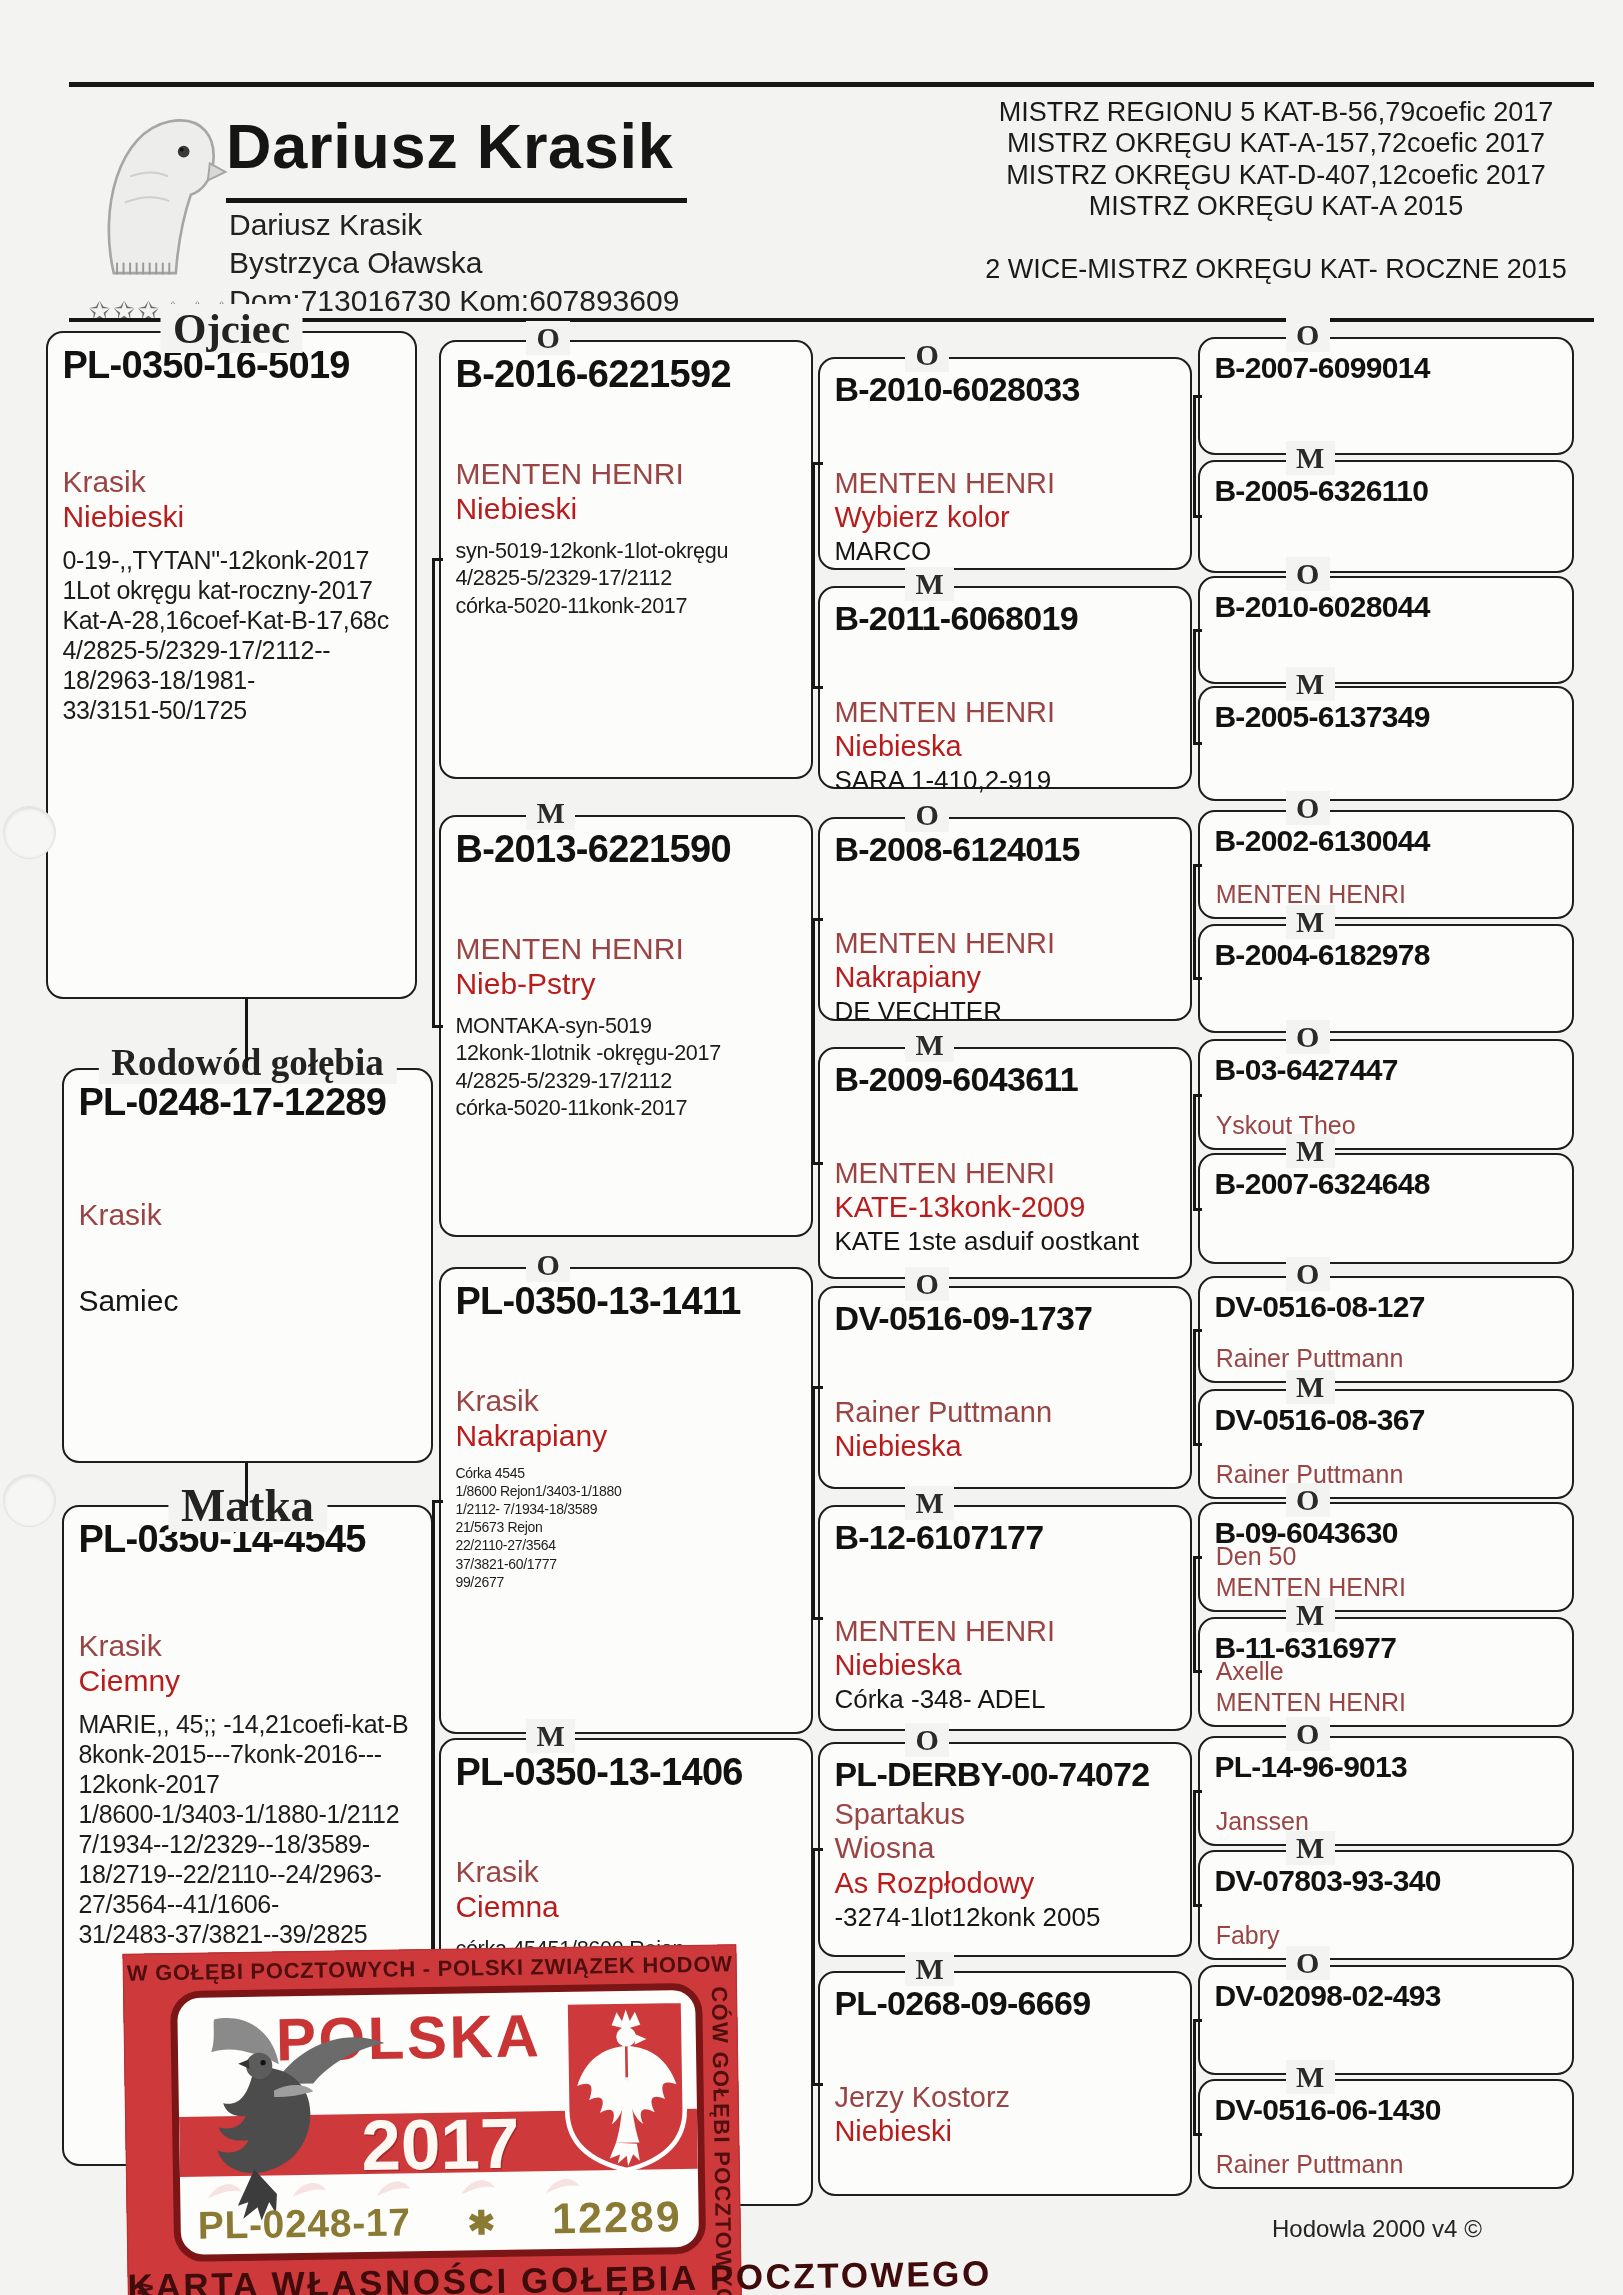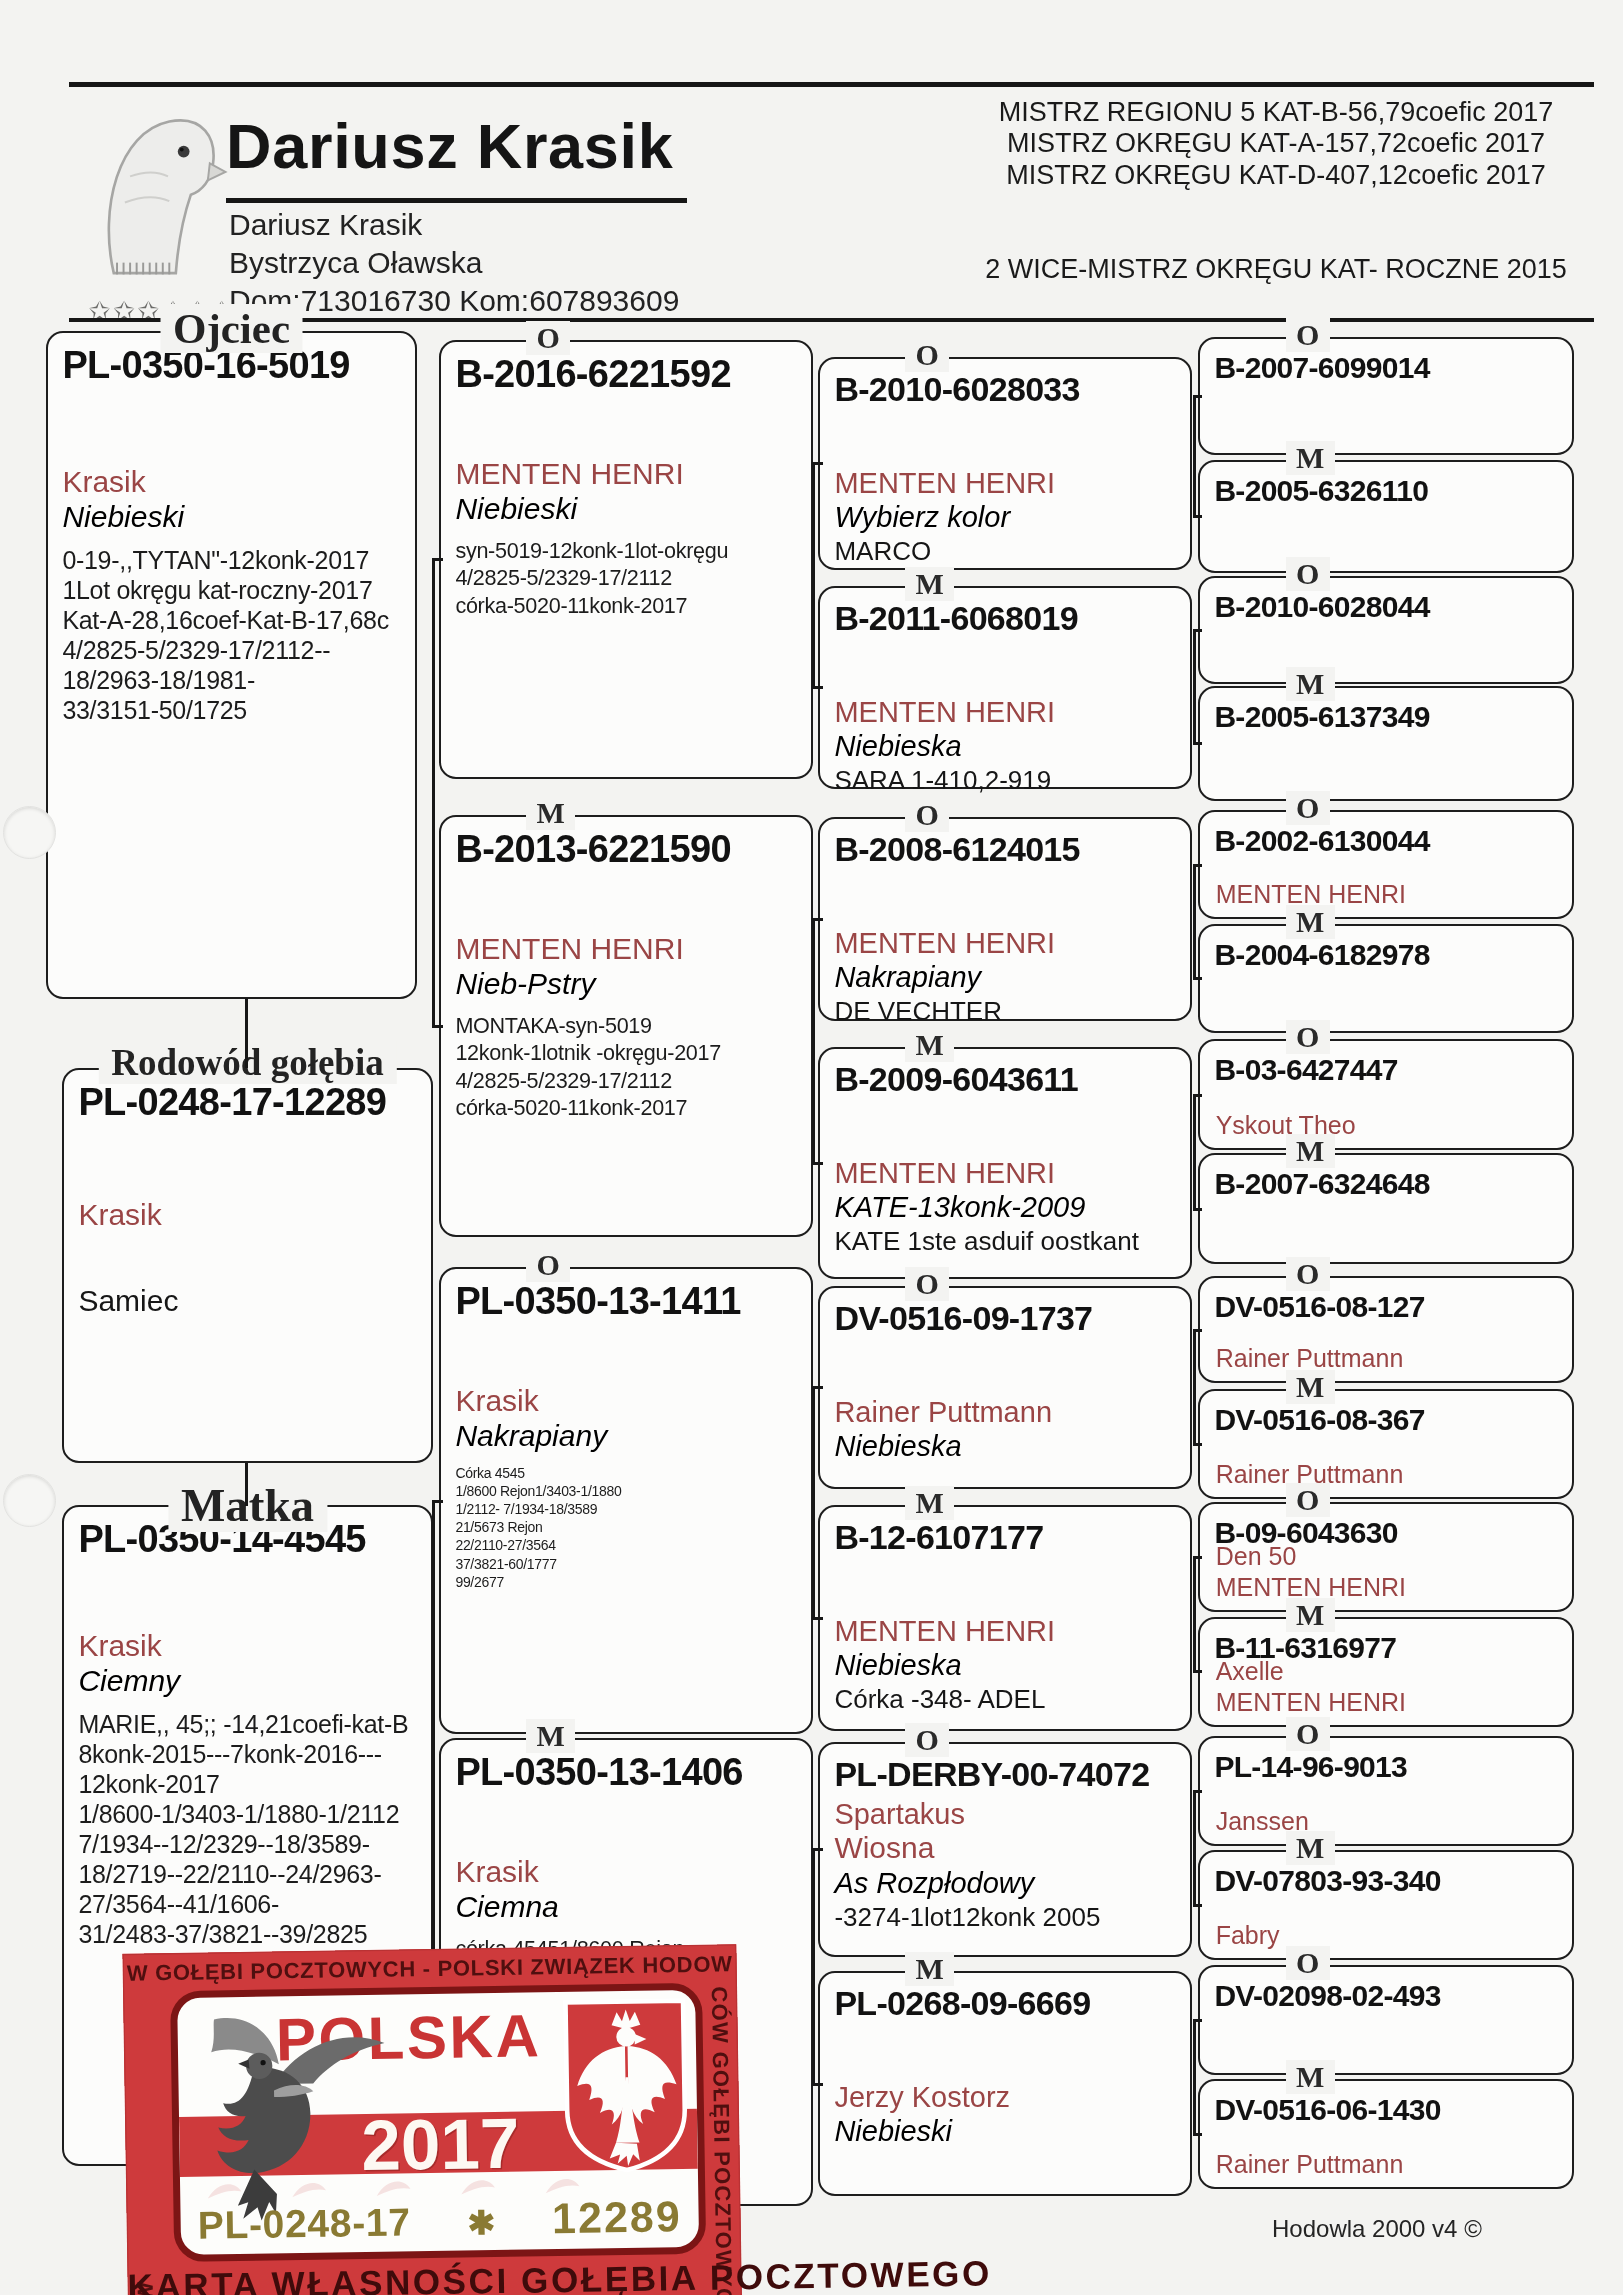--- a/index.html
+++ b/index.html
@@ -24,21 +24,21 @@
   .pbox{position:absolute;background:#fcfcfb;border:2.6px solid #1d1d1d;border-radius:17px;
         padding:13px 14.4px;box-sizing:border-box;}
   .boxlabel{position:absolute;top:-29px;left:50%;transform:translateX(-50%);
             background:#f3f3f1;padding:0 13px;white-space:nowrap;
             font-family:"Liberation Serif",serif;font-weight:bold;color:#232323;}
   .omtag{position:absolute;top:-21px;left:23%;background:#f3f3f1;padding:0 10.5px;
          font-family:"Liberation Serif",serif;font-weight:bold;font-size:30px;color:#2a2a2a;}
   .ring{font-weight:bold;font-size:38px;line-height:1.05;color:#121212;letter-spacing:-0.7px;}
   .breeder{font-size:30px;color:#9a4545;margin-top:72px;line-height:1.15;}
   .breeder2{font-size:30px;color:#9a4545;line-height:1.15;}
-  .colortxt{font-size:30px;color:#000000;line-height:1.2;font-style:italic;}
+  .colortxt{font-size:30px;color:#b91c1c;line-height:1.2;}
   .note{font-size:26px;color:#161616;line-height:1.2;margin-top:1.3px;}
   .details{margin-top:9.2px;font-size:25px;line-height:1.2;color:#1c1c1c;letter-spacing:-0.3px;}
   .c2 .details{font-size:21.6px;line-height:1.28;}
   .c2 .breeder{margin-top:62px;}
   .c2 .dense{font-size:14px;line-height:1.3;}
   .c3 .ring{font-size:34px;}
   .c3 .breeder{margin-top:59px;font-size:29px;}
   .c3 .breeder.tight{margin-top:5.2px;}
   .c3 .colortxt{font-size:29px;}
   .c4 .ring{font-size:30px;}
@@ -105,20 +105,21 @@
 
   <div id="page-title">Dariusz Krasik</div>
   <div id="title-underline"></div>
   <div class="addr" style="top:208px;">Dariusz Krasik</div>
   <div class="addr" style="top:246px;">Bystrzyca Oławska</div>
   <div class="addr" style="top:284px;">Dom:713016730  Kom:607893609</div>
 
   <div class="ach" style="top:97px;">MISTRZ REGIONU 5 KAT-B-56,79coefic 2017</div>
   <div class="ach" style="top:128px;">MISTRZ OKRĘGU KAT-A-157,72coefic 2017</div>
   <div class="ach" style="top:160px;">MISTRZ OKRĘGU KAT-D-407,12coefic 2017</div>
+  <div class="ach" style="top:191px;">MISTRZ OKRĘGU KAT-A  2015</div>
   <div class="ach" style="top:254px;">2 WICE-MISTRZ OKRĘGU KAT- ROCZNE 2015</div>
 
   <div class="hline" style="left:69px;top:318px;width:1525px;height:3.9px;"></div>
 
   <div class="pbox" style="left:46px;top:331px;width:371px;height:668px;">
     <span class="boxlabel" style="font-size:43px;">Ojciec</span>
     <div class="ring">PL-0350-16-5019</div>
     <div class="breeder" style="margin-top:79px;">Krasik</div>
     <div class="colortxt">Niebieski</div>
     <div class="details">

